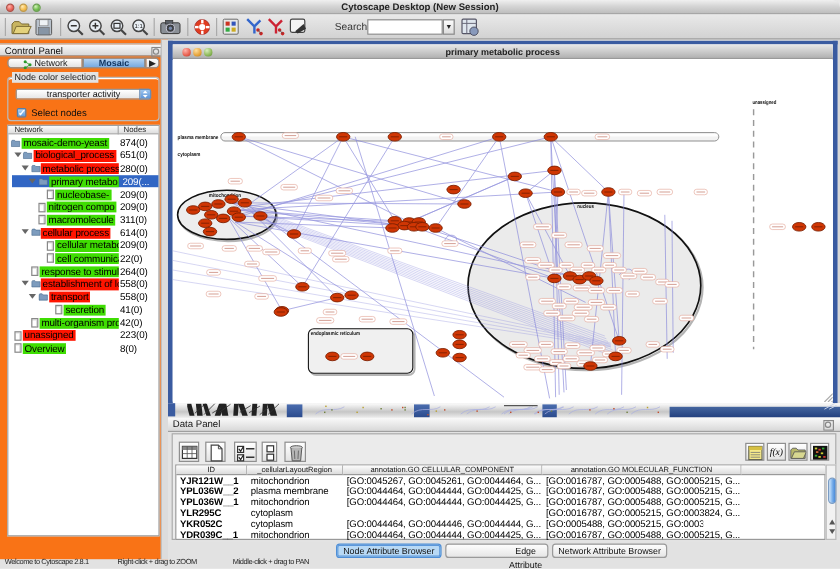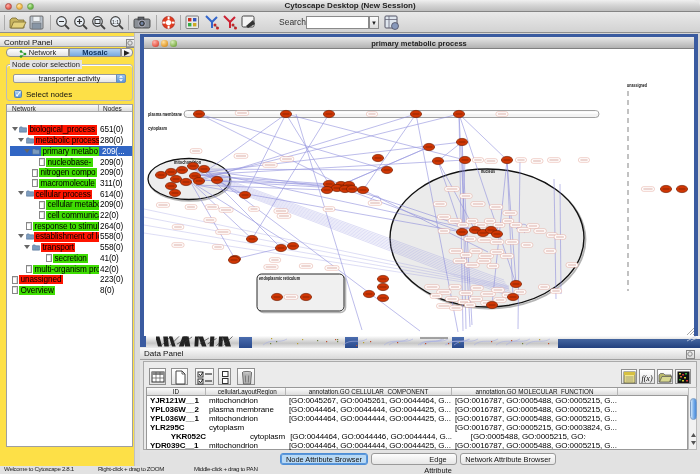--- a/index.html
+++ b/index.html
@@ -11,21 +11,21 @@
 #titlebar{position:absolute;left:0;top:0;width:700px;height:12px;background:linear-gradient(#f0f0f0,#d6d6d6 45%,#bdbdbd);border-bottom:1px solid #848484;border-radius:6px 6px 0 0;}
 #titlebar .tl{position:absolute;top:2.5px;width:7px;height:7px;border-radius:50%;}
 #ttext{position:absolute;left:0;right:0;top:1px;text-align:center;font-size:8px;font-weight:bold;color:#222;}
 
 #toolbar{position:absolute;left:0;top:12px;width:700px;height:21px;background:linear-gradient(#e9e9e9,#d2d2d2);border-bottom:1px solid #8e8e8e;}
 .tsep{position:absolute;top:3px;width:1px;height:15px;background:#aaa;}
 #searchlbl{position:absolute;left:279px;top:5px;font-size:8.5px;color:#333;}
 #searchbox{position:absolute;left:306px;top:4px;width:63px;height:13px;background:#fff;border:1px solid #8a8a8a;}
 #searcharrow{position:absolute;left:369px;top:4px;width:10px;height:13px;background:linear-gradient(#fdfdfd,#dcdcdc);border:1px solid #8a8a8a;font-size:6px;color:#222;text-align:center;line-height:13px;}
 
-#cpanel{position:absolute;left:0;top:33px;width:140px;height:433px;background:#fde047;}
+#cpanel{position:absolute;left:0;top:33px;width:140px;height:433px;background:#f97316;}
 #cphead{position:absolute;left:0;top:3px;width:140px;height:11px;background:linear-gradient(#fafafa,#d8d8d8);border-top:1px solid #bbb;border-bottom:1px solid #9f9f9f;}
 #cphead span{position:absolute;left:4px;top:1px;font-size:8px;color:#111;}
 
 #tabs{position:absolute;left:6px;top:15px;width:127px;height:9px;}
 .tabseg{position:absolute;top:0;height:9px;border:1px solid #8f8f8f;font-size:7.5px;text-align:center;line-height:8px;color:#222;}
 
 #grp{position:absolute;left:6px;top:31px;width:127px;height:37px;border:1px solid #bbb;border-radius:3px;box-shadow:inset 0 1px 0 #fff;}
 #grplbl{position:absolute;left:10px;top:27px;font-size:7.5px;color:#222;background:#e3e3e3;padding:0 2px;}
 #combo{position:absolute;left:13px;top:41px;width:113px;height:9px;background:linear-gradient(#ffffff,#e6e6e6);border:1px solid #999;border-radius:2px;font-size:7.5px;color:#111;text-align:center;line-height:8px;}
 #combobtn{position:absolute;left:116px;top:41px;width:10px;height:9px;background:linear-gradient(#9ec5ee,#5e95d8);border:1px solid #6b8db5;border-radius:0 2px 2px 0;}
@@ -211,20 +211,27 @@
           <path d="M4 6.5 L6 4.2 L2 4.2 Z" fill="#fff"></path>
         </svg>
       </div>
     <div id="cbx">✓</div>
     <div id="cbxlbl">Select nodes</div>
     <div id="treebox">
       <div id="treehdr">
           <span class="h1">Network</span>
           <span class="vline"></span>
           <span class="h2">Nodes</span>
+        </div>
+      <div class="trow" style="top:9.0px;">
+          <svg class="fold" style="left:2px;" width="9" height="8" viewBox="0 0 9 8">
+            <path d="M0.5 7 L0.5 2 L1.2 1 L3.5 1 L4.3 2 L8.5 2 L8.5 7 Z" fill="#7d9cbe" stroke="#4a6a8e" stroke-width="0.6"></path>
+          </svg>
+          <div class="lbl gr" style="left:11px;max-width:81px;">mosaic-demo-yeast</div>
+          <div class="cnt" style="color:#000;left:93px;">874(0)</div>
         </div>
         <div class="trow" style="top:19.7px;">
           <div class="arr" style="left:5px;"></div>
           <svg class="fold" style="left:12px;" width="9" height="8" viewBox="0 0 9 8">
             <path d="M0.5 7 L0.5 2 L1.2 1 L3.5 1 L4.3 2 L8.5 2 L8.5 7 Z" fill="#7d9cbe" stroke="#4a6a8e" stroke-width="0.6"></path>
           </svg>
           <div class="lbl rd" style="left:21px;max-width:71px;">biological_process</div>
           <div class="cnt" style="color:#000;left:93px;">651(0)</div>
         </div>
         <div class="trow" style="top:30.4px;">
@@ -877,21 +884,21 @@
             <div class="td" style="left:3px;width:56px;font-weight:bold;">YPL036W__1</div>
             <div class="td" style="left:62px;width:76px;">mitochondrion</div>
             <div class="td" style="left:142px;width:163px;">[GO:0044464, GO:0044444, GO:0044425, G...</div>
             <div class="td" style="left:308px;width:163px;">[GO:0016787, GO:0005488, GO:0005215, G...</div>
           </div>
           <div class="tr" style="top:36.150000000000006px;left:0;width:541px;">
             <div class="td" style="left:3px;width:56px;font-weight:bold;">YLR295C</div>
             <div class="td" style="left:62px;width:76px;">cytoplasm</div>
             <div class="td" style="left:308px;width:163px;">[GO:0016787, GO:0005215, GO:0003824, G...</div>
           </div>
-          <div class="tr" style="top:45.2px;left:0;width:439px;text-align:right;">
+          <div class="tr" style="top:45.2px;left:0;width:439px;">
             <div class="td" style="left:3px;width:56px;font-weight:bold;">YKR052C</div>
             <div class="td" style="left:62px;width:76px;">cytoplasm</div>
             <div class="td" style="left:142px;width:163px;">[GO:0044464, GO:0044446, GO:0044444, G...</div>
             <div class="td" style="left:308px;width:163px;">[GO:0005488, GO:0005215, GO:0003674]</div>
           </div>
           <div class="tr" style="top:54.25px;left:0;width:607px;">
             <div class="td" style="left:3px;width:56px;font-weight:bold;">YDR039C__1</div>
             <div class="td" style="left:62px;width:76px;">mitochondrion</div>
             <div class="td" style="left:142px;width:163px;">[GO:0044464, GO:0044444, GO:0044425, G...</div>
             <div class="td" style="left:308px;width:163px;">[GO:0016787, GO:0005488, GO:0005215, G...</div>

